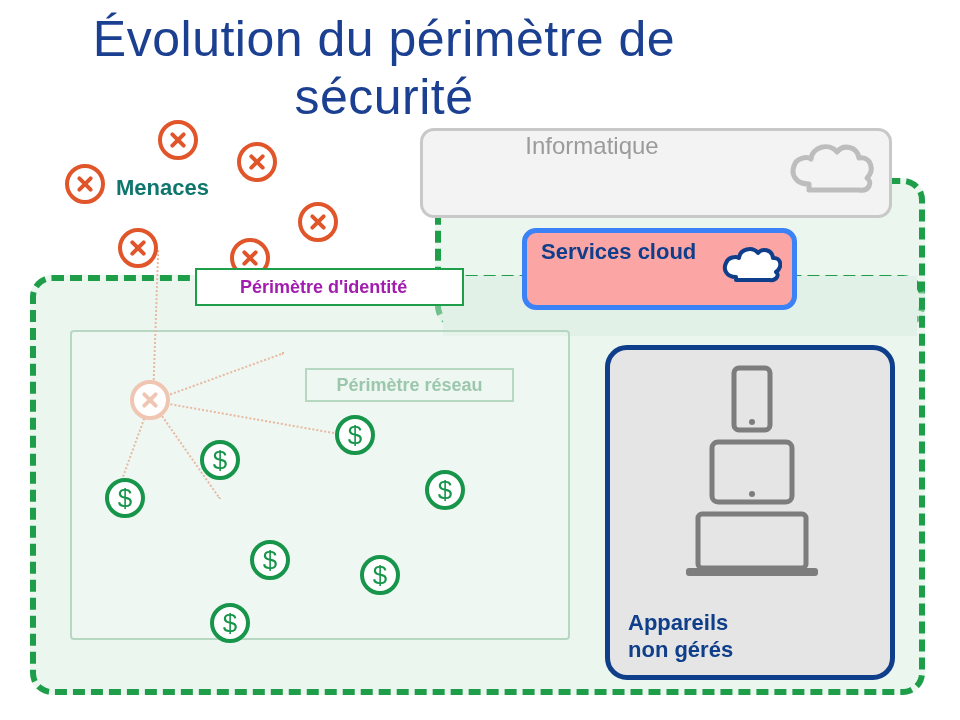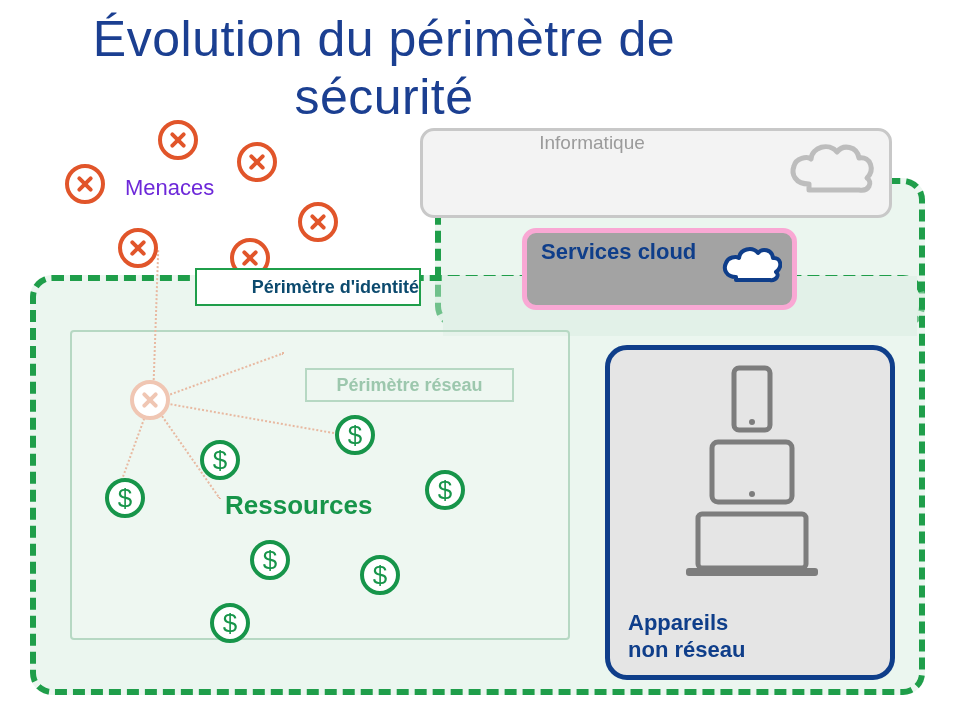--- a/index.html
+++ b/index.html
@@ -63,26 +63,27 @@
   }
 
   .identity-label-box {
     position: absolute;
     left: 195px;
     top: 268px;
     width: 222px;
     height: 34px;
     background: #fff;
     border: 2px solid #1f9e4a;
-    text-align: right;
+    text-align: left;
     font-size: 18px;
     font-weight: 600;
-    color: #0c4a6e;
+    color: #a21caf;
     line-height: 34px;
     z-index: 20;
+    padding-left: 43px;
   }
 
   
   .network-perimeter {
     position: absolute;
     left: 70px;
     top: 330px;
     width: 500px;
     height: 310px;
     border: 2px solid #b6d8c3;
@@ -120,43 +121,43 @@
     background: #f3f3f3;
     box-sizing: border-box;
     z-index: 2;
   }
   .shadow-it-text {
     position: absolute;
     left: 452px;
     top: 132px;
     width: 280px;
     color: #9b9b9b;
-    font-size: 19px;
+    font-size: 24px;
     font-weight: 400;
     line-height: 1.2;
     z-index: 3;
     text-align: center;
   }
   .shadow-it-cloud {
     position: absolute;
     left: 785px;
     top: 138px;
     z-index: 3;
   }
 
   
   .approved-cloud {
     position: absolute;
     left: 522px;
     top: 228px;
     width: 275px;
     height: 82px;
-    border: 5px solid #f9a8d4;
+    border: 5px solid #3b82f6;
     border-radius: 14px;
-    background: #a3a3a3;
+    background: #fca5a5;
     box-sizing: border-box;
     z-index: 30;
     padding: 6px 14px;
   }
   .approved-cloud-text {
     color: #0f3e8a;
     font-size: 22px;
     font-weight: 700;
     line-height: 1.2;
   }
@@ -202,25 +203,25 @@
     top: 490px;
     color: #17954a;
     font-size: 26px;
     font-weight: 700;
     z-index: 10;
   }
 
   
   .threats-label {
     position: absolute;
-    left: 125px;
+    left: 116px;
     top: 175px;
-    color: #6d28d9;
+    color: #0f766e;
     font-size: 22px;
-    font-weight: 400;
+    font-weight: 700;
     line-height: 1.15;
     z-index: 10;
   }
 
   
   .xcirc {
     position: absolute;
     width: 40px; height: 40px;
     border: 4px solid #e1552a;
     border-radius: 50%;
@@ -328,21 +329,20 @@
   <div class="xcirc faded" style="left:130px; top:380px;"></div>
 
   <div class="dollar" style="left:200px; top:440px;">$</div>
   <div class="dollar" style="left:105px; top:478px;">$</div>
   <div class="dollar" style="left:335px; top:415px;">$</div>
   <div class="dollar" style="left:425px; top:470px;">$</div>
   <div class="dollar" style="left:250px; top:540px;">$</div>
   <div class="dollar" style="left:360px; top:555px;">$</div>
   <div class="dollar" style="left:210px; top:603px;">$</div>
 
-  <div class="resources-label">Ressources</div>
 
   <div class="devices-panel">
     <div class="devices-icons">
       <svg width="200" height="220" viewBox="0 0 200 220">
 
         <g>
           <rect x="84" y="6" width="36" height="62" rx="5" ry="5" fill="none" stroke="#7d7d7d" stroke-width="5"></rect>
           <circle cx="102" cy="60" r="3" fill="#7d7d7d"></circle>
         </g>
 
@@ -352,17 +352,17 @@
         </g>
 
         <g>
           <rect x="48" y="152" width="108" height="54" rx="4" ry="4" fill="none" stroke="#7d7d7d" stroke-width="5"></rect>
           <rect x="36" y="206" width="132" height="8" rx="3" ry="3" fill="#7d7d7d"></rect>
         </g>
       </svg>
     </div>
     <div class="devices-text">
       <span>Appareils</span><br>
-      <span>non réseau</span>
+      <span>non gérés</span>
     </div>
   </div>
 
 </div>
 
 </body></html>

